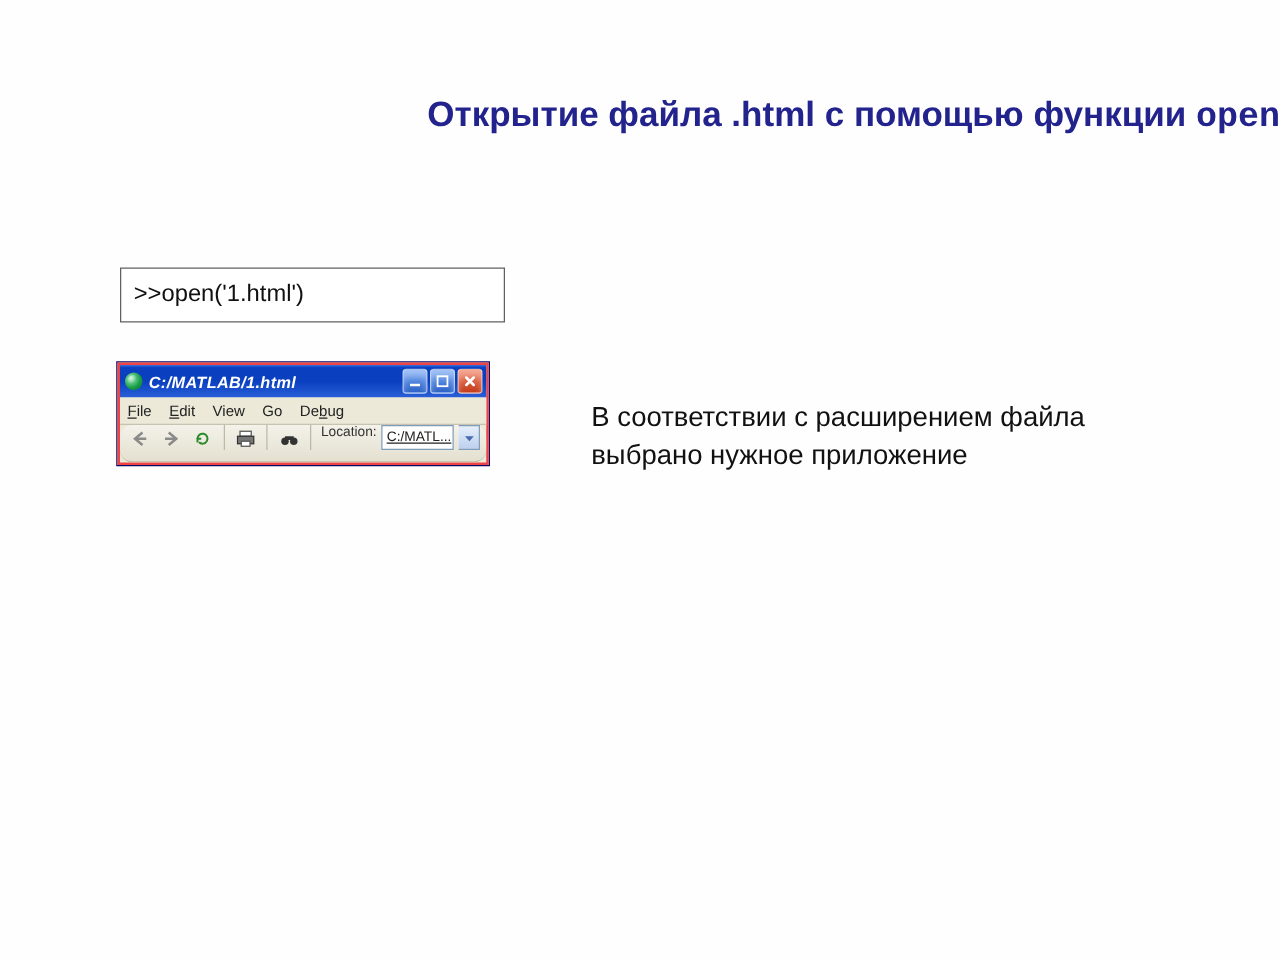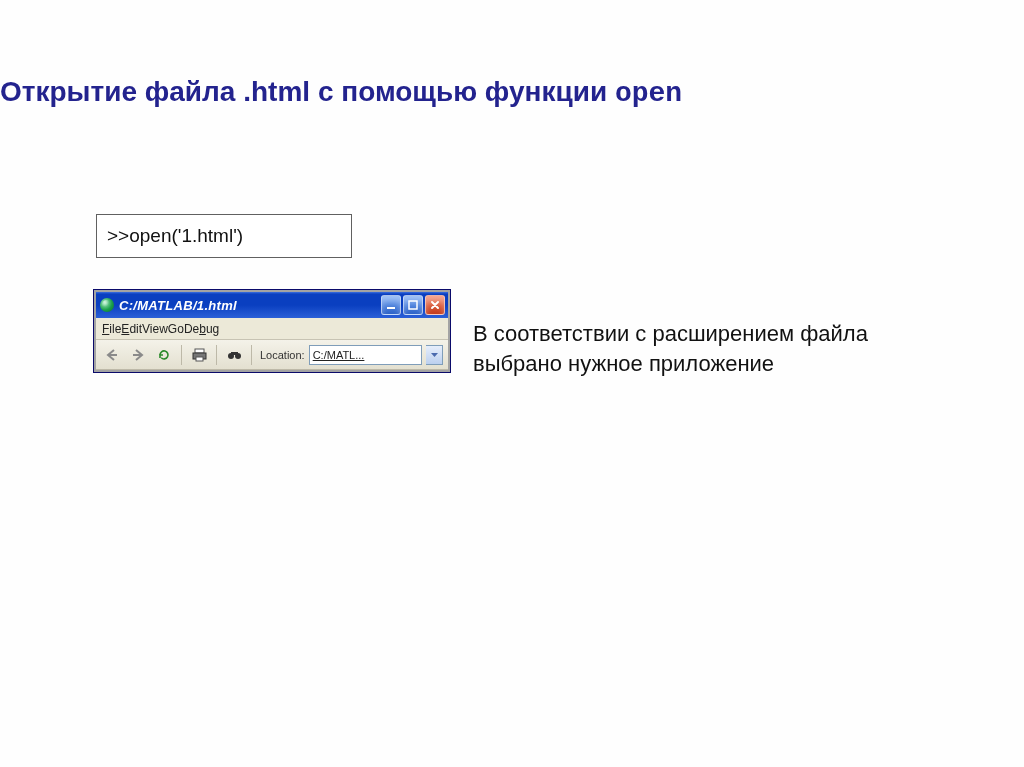--- a/index.html
+++ b/index.html
@@ -10,31 +10,31 @@
     background: #fefefe;
     font-family: Arial, "Helvetica Neue", sans-serif;
     position: relative;
     overflow: hidden;
   }
   .page-title {
     position: absolute;
     top: 76px;
     left: 0;
     right: 0;
-    text-align: left;
+    text-align: right;
     font-size: 28px;
     font-weight: bold;
     color: #23238e;
   }
   .page-title .kw { font-family: 'Courier New', monospace; }
   .code-box {
     position: absolute;
     top: 214px;
     left: 96px;
-    width: 256px;
+    width: 308px;
     height: 44px;
     border: 1px solid #606060;
     background: #fff;
     display: flex;
     align-items: center;
     padding-left: 10px;
     font-size: 19px;
     color: #111;
   }
   .explanation {
@@ -45,22 +45,22 @@
     font-size: 22px;
     line-height: 1.35;
     color: #111;
   }
 
   
   .browser-outer {
     position: absolute;
     top: 290px;
     left: 94px;
-    width: 356px;
-    border: 2px solid #a3a3a3;
+    width: 297px;
+    border: 2px solid #ef4444;
     background: #ece9d8;
     box-shadow: 0 0 0 1px #0a0a6a;
   }
   .titlebar {
     height: 26px;
     background: linear-gradient(to bottom, #3a6fe0 0%, #0a3fc0 8%, #0a3fc0 50%, #2a5fd8 100%);
     display: flex;
     align-items: center;
     padding: 0 3px 0 4px;
     gap: 5px;
@@ -105,40 +105,40 @@
     background: linear-gradient(to bottom, #f07a5a, #c33b1c);
   }
   .win-btn svg { display:block; }
 
   .menubar {
     height: 22px;
     background: #ece9d8;
     border-bottom: 1px solid #c7c3b3;
     display: flex;
     align-items: center;
-    gap: 0;
+    gap: 14px;
     padding: 0 6px;
     font-size: 12px;
     font-family: Tahoma, sans-serif;
     color: #222;
   }
   .menu-item { cursor: default; }
   .menu-item .ul { text-decoration: underline; }
 
   .toolbar {
     height: 30px;
     background: linear-gradient(to bottom, #f4f2e9, #e3e0d0);
     border-bottom: 1px solid #bdb9a8;
     display: flex;
-    align-items: center;
     gap: 4px;
     padding: 0 5px;
     font-size: 11px;
     font-family: Tahoma, sans-serif;
     color: #333;
+    border-radius: 10px;
   }
   .tbtn {
     width: 22px; height: 22px;
     display: flex; align-items: center; justify-content: center;
     border: 1px solid transparent;
     border-radius: 2px;
   }
   .tsep {
     width: 1px; height: 20px;
     background: #bdb9a8;

